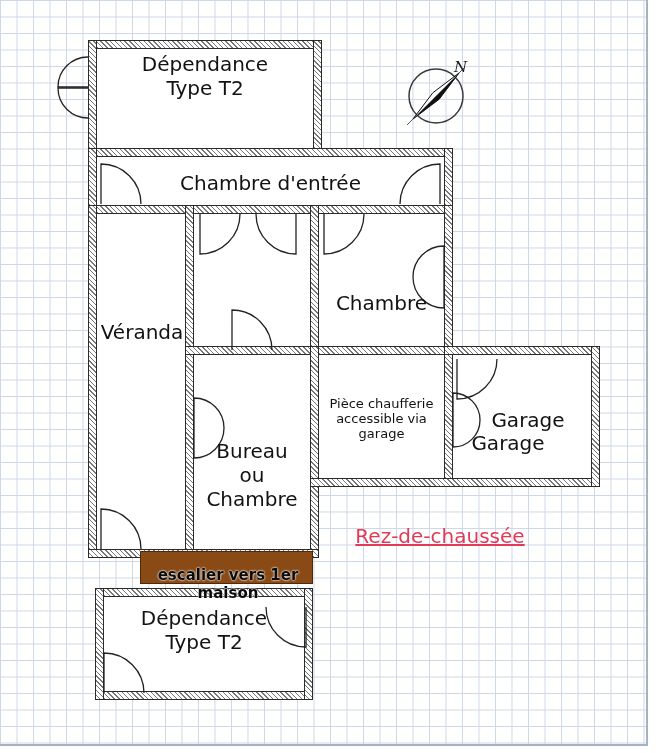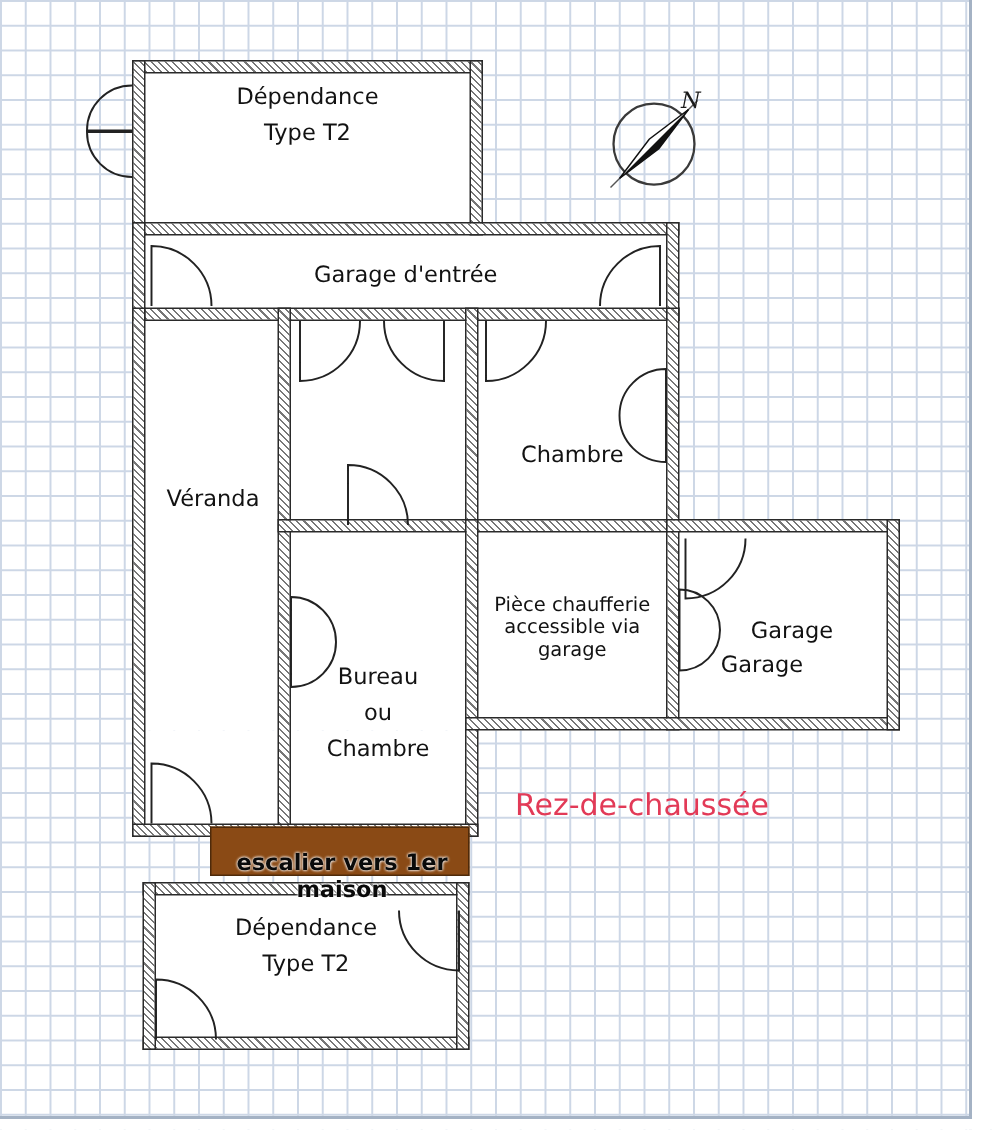--- a/index.html
+++ b/index.html
@@ -12,36 +12,36 @@
     background-size:16.5px 16.5px;
     font-family:"DejaVu Sans","Liberation Sans",sans-serif;
     color:#121212;
   }
   .bg{position:absolute;background:#ffffff;}
   .wall{
     position:absolute;box-sizing:border-box;
     border:1px solid #2a2a2a;
     background:repeating-linear-gradient(45deg,#ffffff 0 2.4px,#777777 2.4px 3.4px);
   }
-  .lbl{position:absolute;text-align:center;font-size:15px;line-height:24px;}
+  .lbl{position:absolute;text-align:center;font-size:20px;line-height:24px;}
   .lbl.small{font-size:13px;line-height:15px;}
   .doors{position:absolute;left:0;top:0;pointer-events:none;}
   .compass{position:absolute;left:402px;top:58px;pointer-events:none;}
   .stairs{
     position:absolute;left:140px;top:551px;width:173px;height:33px;
     box-sizing:border-box;border:1px solid #4e2a0a;background:#8a4a15;
   }
   .stairs-label{
     position:absolute;left:128px;top:566px;width:200px;text-align:center;
     font-size:15px;font-weight:bold;color:#0a0a0a;
     text-shadow:0 0 2px #ffffff,0 0 2px #ffffff;
   }
   .floor-label{
-    position:absolute;left:328px;top:524px;width:200px;text-align:center;
-    font-size:20px;font-weight:500;
+    position:absolute;left:340px;top:524px;width:200px;text-align:center;
+    font-size:20px;font-weight:500;text-decoration:underline;
   }
   .paper-margin-right{position:absolute;top:0;left:647px;width:15px;height:753px;background:#ffffff;}
   .paper-edge-right{position:absolute;top:0;left:646px;width:2px;height:753px;background:#a4b2c4;}
   .paper-margin-bottom{position:absolute;left:0;top:746px;width:662px;height:7px;background:#ffffff;}
   .paper-edge-bottom{position:absolute;left:0;top:744px;width:647px;height:2px;background:#a4b2c4;}
   svg text.north{font-family:"DejaVu Serif","Liberation Serif",serif;font-style:italic;font-size:15px;fill:#1a1a1a;}
 </style>
 </head>
 <body>
 
@@ -109,21 +109,21 @@
     <polygon points="57,15 30.8,34.8 11,61 37.2,41.2" fill="#ffffff" stroke="#111111" stroke-width="1"></polygon>
     <polygon points="57,15 11,61 37.2,41.2" fill="#111111"></polygon>
     <text class="north" x="52" y="14">N</text>
   </svg>
 
   <div class="lbl" style="left:97px;top:52px;width:216px;">
     <div>Dépendance</div>
     <div>Type T2</div>
   </div>
 
-  <div class="lbl" style="left:97px;top:171px;width:347px;">Garage d'entrée</div>
+  <div class="lbl" style="left:97px;top:171px;width:347px;">Chambre d'entrée</div>
 
   <div class="lbl" style="left:92px;top:320px;width:100px;">Véranda</div>
 
   <div class="lbl" style="left:194px;top:281px;width:116px;">
   </div>
 
   <div class="lbl" style="left:319px;top:291px;width:125px;">Chambre</div>
 
   <div class="lbl" style="left:194px;top:439px;width:116px;">
     <div>Bureau</div>

